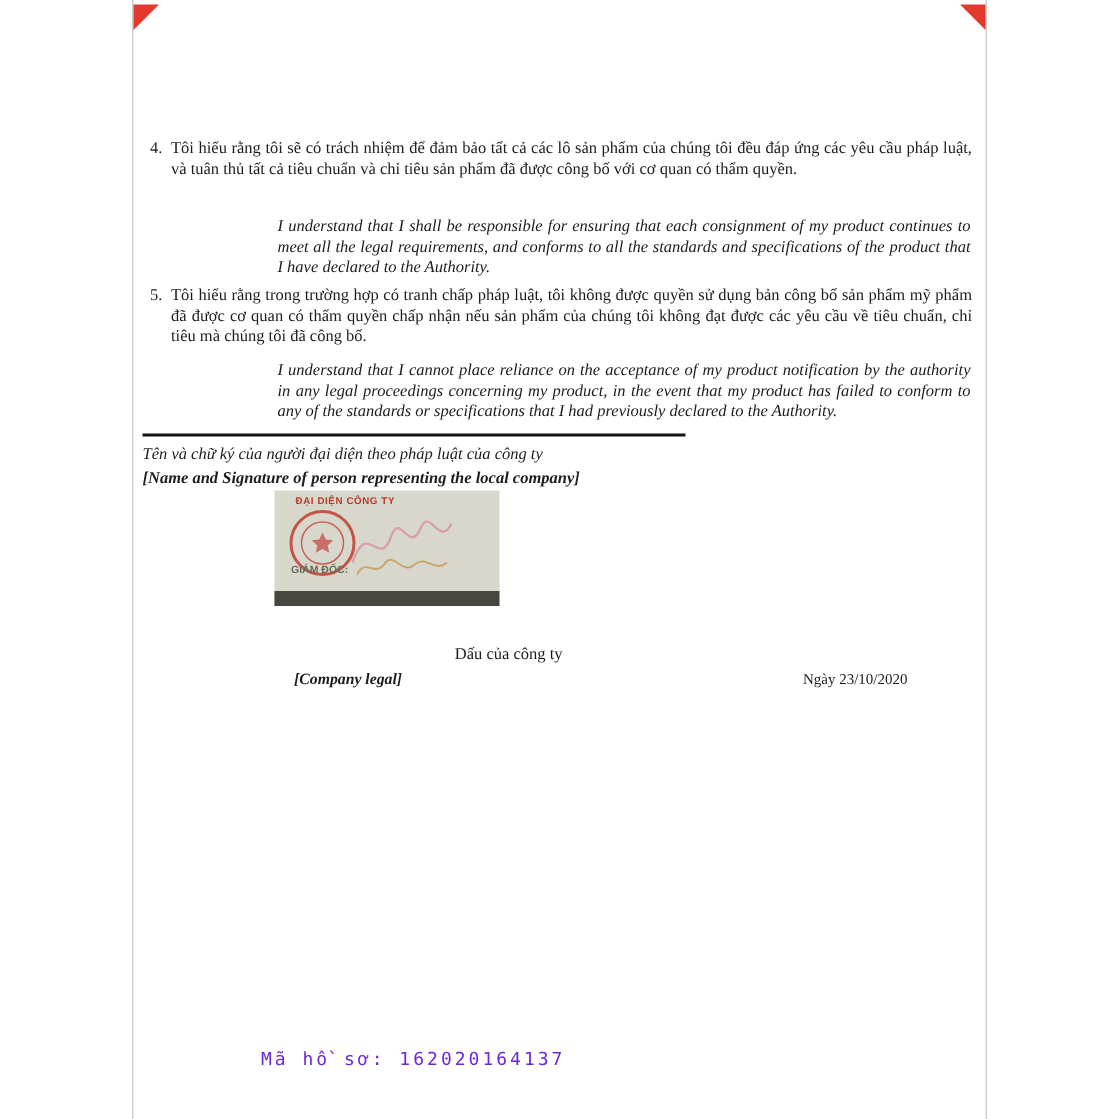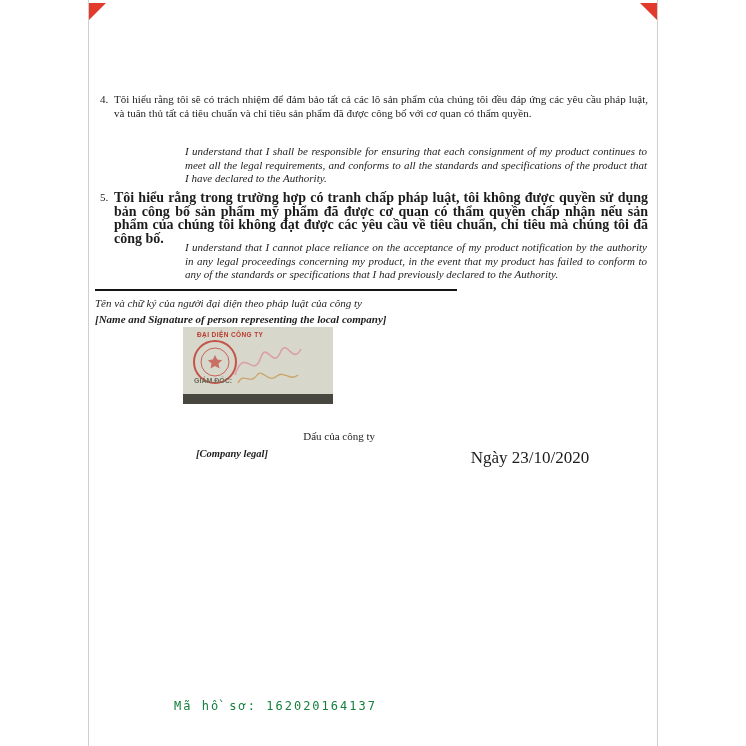--- a/index.html
+++ b/index.html
@@ -22,21 +22,21 @@
   .tri.tr { left: 640px; border-top: 17px solid #e23a2c; border-left: 17px solid transparent; }
 
   .block { position: absolute; text-align: justify; }
 
   .intro      { left: 185px; top: 48px;  width: 462px; font-size: 11px; line-height: 13.5px; font-style: italic; }
   .num        { position: absolute; width: 16px; font-size: 11px; text-align: left; left: 100px; }
   .num4       { top: 93px; }
   .num5       { top: 191px; }
   .vi4        { left: 114px; top: 93px;  width: 534px; font-size: 11px; line-height: 13.5px; }
   .en4        { left: 185px; top: 145px; width: 462px; font-size: 11px; line-height: 13.5px; font-style: italic; }
-  .vi5        { left: 114px; top: 191px; width: 534px; font-size: 14px; line-height: 13.5px; font-weight: bold; }
+  .vi5        { left: 114px; top: 191px; width: 534px; font-size: 11px; line-height: 13.5px; }
   .en5        { left: 185px; top: 241px; width: 462px; font-size: 11px; line-height: 13.5px; font-style: italic; }
 
   .divider    { position: absolute; left: 95px; top: 289px; width: 362px; height: 2px; background: #141414; }
   .sig-vi     { left: 95px; top: 297px; width: 420px; font-size: 11px; text-align: left; font-style: italic; }
   .sig-en     { left: 95px; top: 313px; width: 430px; font-size: 11px; text-align: left; font-style: italic; font-weight: bold; }
 
   .stamp-photo {
     position: absolute; left: 183px; top: 327px; width: 150px; height: 77px;
     background: #d8d7cc;
   }
@@ -53,26 +53,26 @@
   .sig-pink { position: absolute; left: 46px; top: 10px; }
   .director-label {
     position: absolute; left: 11px; top: 50px;
     font-family: "Liberation Sans", sans-serif;
     font-size: 7px; font-weight: bold; color: #6a6a56; text-align: left;
   }
   .sig-amber { position: absolute; left: 52px; top: 42px; }
 
   .dau        { left: 175px; top: 430px; width: 200px; font-size: 11px; text-align: right; }
   .company-stamp { left: 196px; top: 448px; width: 200px; font-size: 10.5px; text-align: left; font-style: italic; font-weight: bold; }
-  .date       { left: 455px; top: 448px; width: 150px; font-size: 17px; text-align: center; }
+  .date       { left: 455px; top: 448px; width: 150px; font-size: 10px; text-align: right; }
 
   .file-code  {
     left: 174px; top: 699px; width: 420px;
     font-family: "DejaVu Sans Mono", monospace;
-    font-size: 12px; letter-spacing: 2px; color: #15803d; text-align: left;
+    font-size: 12px; letter-spacing: 2px; color: #6d28d9; text-align: left;
   }
 </style>
 </head>
 <body>
 
 <div class="page">
 
   <div class="edge left"></div>
   <div class="edge right"></div>
   <div class="tri tl"></div>

